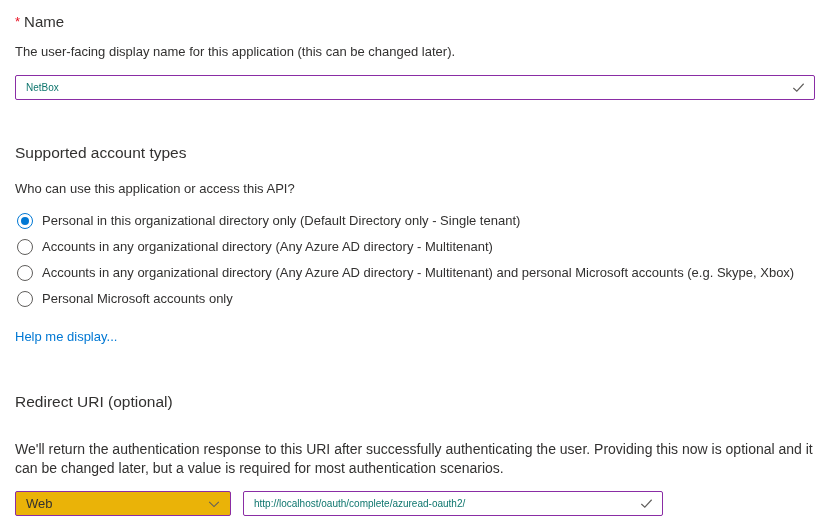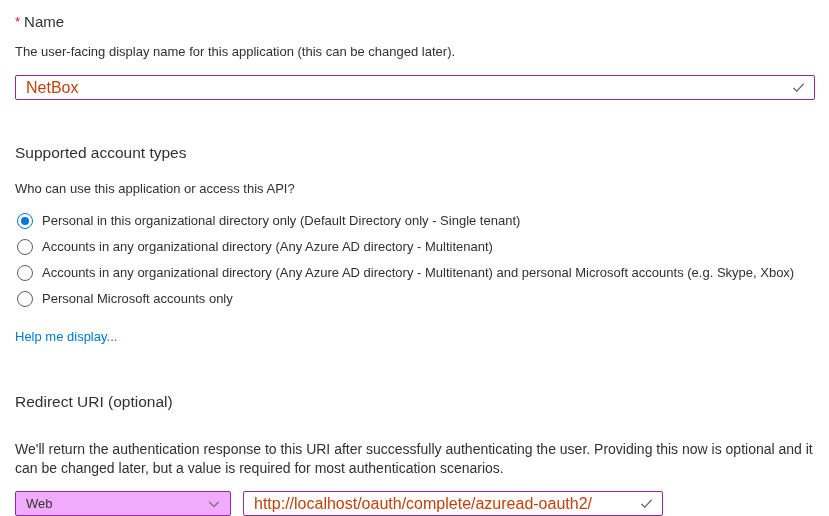--- a/index.html
+++ b/index.html
@@ -33,22 +33,22 @@
     border-radius: 2px;
     background: #ffffff;
     display: flex;
     align-items: center;
     padding: 0 8px 0 10px;
   }
   .input-wrap input {
     border: none; outline: none;
     flex: 1 1 auto;
     font-family: "Liberation Sans", "DejaVu Sans", sans-serif;
-    font-size: 16px;
-    color: #c2410c;
+    font-size: 10px;
+    color: #0f766e;
     background: transparent;
     min-width: 0;
   }
   .valid-check { flex: 0 0 auto; width: 15px; height: 15px; display: block; }
 
   .section-heading {
     font-size: 15.5px;
     line-height: 20px;
     color: #323130;
     font-weight: 400;
@@ -111,21 +111,21 @@
     height: 25px;
     border: 1.5px solid #8a2da5;
     border-radius: 2px;
     display: flex;
     align-items: center;
     justify-content: space-between;
     padding: 0 9px 0 10px;
     font-size: 13px;
     color: #323130;
     cursor: pointer;
-    background: #f0abfc;
+    background: #eab308;
   }
   .chevron-down { width: 14px; height: 14px; display: block; }
   .uri-input-wrap {
     width: 420px;
     margin-top: 0;
   }
 </style>
 </head>
 <body>
 

